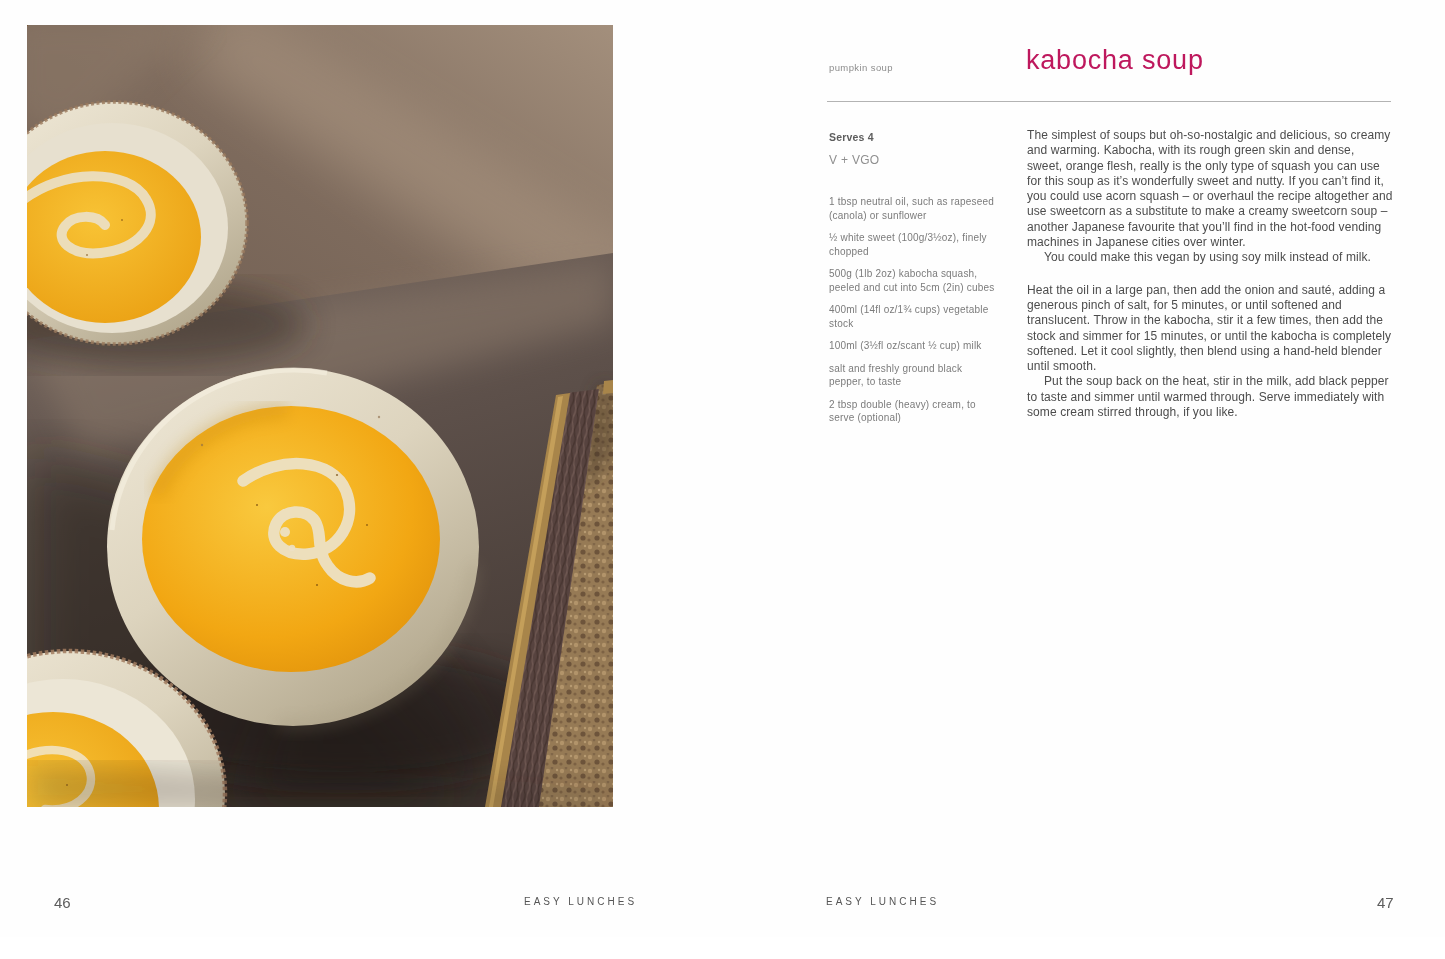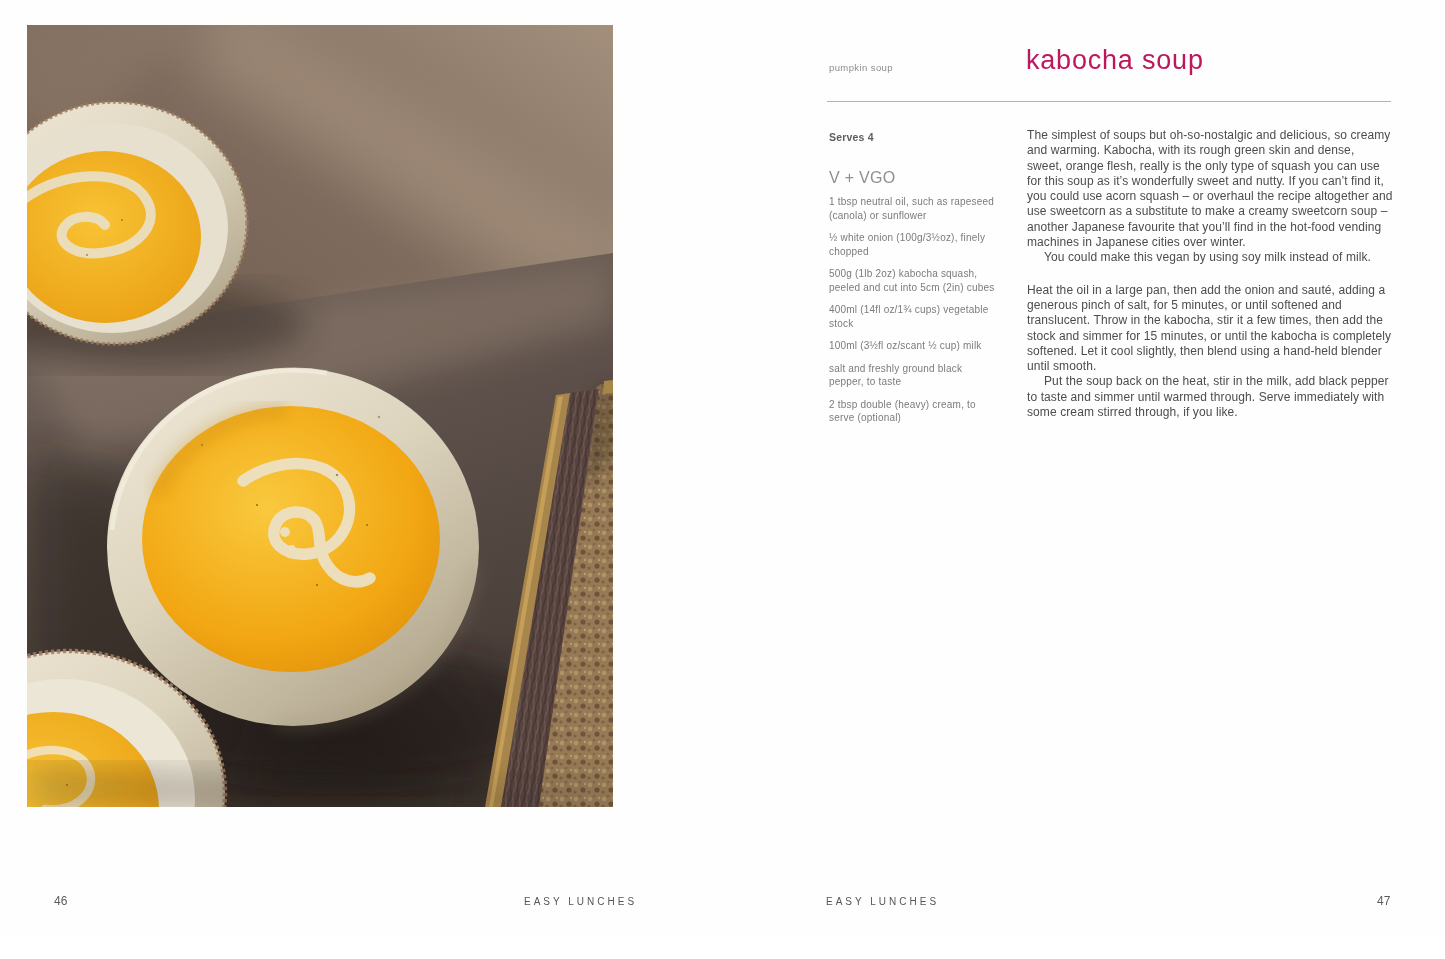--- a/index.html
+++ b/index.html
@@ -57,24 +57,23 @@
     top: 131px;
     font-size: 10.5px;
     font-weight: 700;
     letter-spacing: 0.2px;
     color: #5d5d5d;
   }
   .diet {
     position: absolute;
     left: 829px;
     top: 153px;
-    font-size: 16px;
+    font-size: 12px;
     letter-spacing: 0.3px;
     color: #8f8f8f;
-    margin-top: 16px;
   }
   .ingredients {
     position: absolute;
     left: 829px;
     top: 195px;
     width: 170px;
   }
   .ingredients p {
     font-size: 10px;
     line-height: 13.5px;
@@ -95,21 +94,21 @@
     letter-spacing: 0.1px;
     color: #4c4c4c;
   }
   .body-col p.indent { text-indent: 17px; }
   .method-block { margin-top: 17px; }
 
   
   .pagenum {
     position: absolute;
     top: 894px;
-    font-size: 12px;
+    font-size: 15px;
     color: #5c5c5c;
   }
   .pagenum.left  { left: 54px; }
   .pagenum.right { left: 1377px; text-align: right; }
   .running-head {
     position: absolute;
     top: 896px;
     font-size: 10px;
     letter-spacing: 3px;
     color: #555555;
@@ -236,21 +235,21 @@
 
   <div class="category-label">pumpkin soup</div>
   <h1 class="recipe-title">kabocha soup</h1>
   <div class="header-rule"></div>
 
   <div class="serves">Serves 4</div>
   <div class="diet">V + VGO</div>
 
   <div class="ingredients">
     <p>1 tbsp neutral oil, such as rapeseed (canola) or sunflower</p>
-    <p>½ white onion (100g/3½oz), finely chopped</p>
+    <p>½ white sweet (100g/3½oz), finely chopped</p>
     <p>500g (1lb 2oz) kabocha squash, peeled and cut into 5cm (2in) cubes</p>
     <p>400ml (14fl oz/1¾ cups) vegetable stock</p>
     <p>100ml (3½fl oz/scant ½ cup) milk</p>
     <p>salt and freshly ground black pepper, to taste</p>
     <p>2 tbsp double (heavy) cream, to serve (optional)</p>
   </div>
 
   <div class="body-col">
     <div>
       <p>The simplest of soups but oh-so-nostalgic and delicious, so creamy and warming. Kabocha, with its rough green skin and dense, sweet, orange flesh, really is the only type of squash you can use for this soup as it’s wonderfully sweet and nutty. If you can’t find it, you could use acorn squash – or overhaul the recipe altogether and use sweetcorn as a substitute to make a creamy sweetcorn soup – another Japanese favourite that you’ll find in the hot-food vending machines in Japanese cities over winter.</p>

